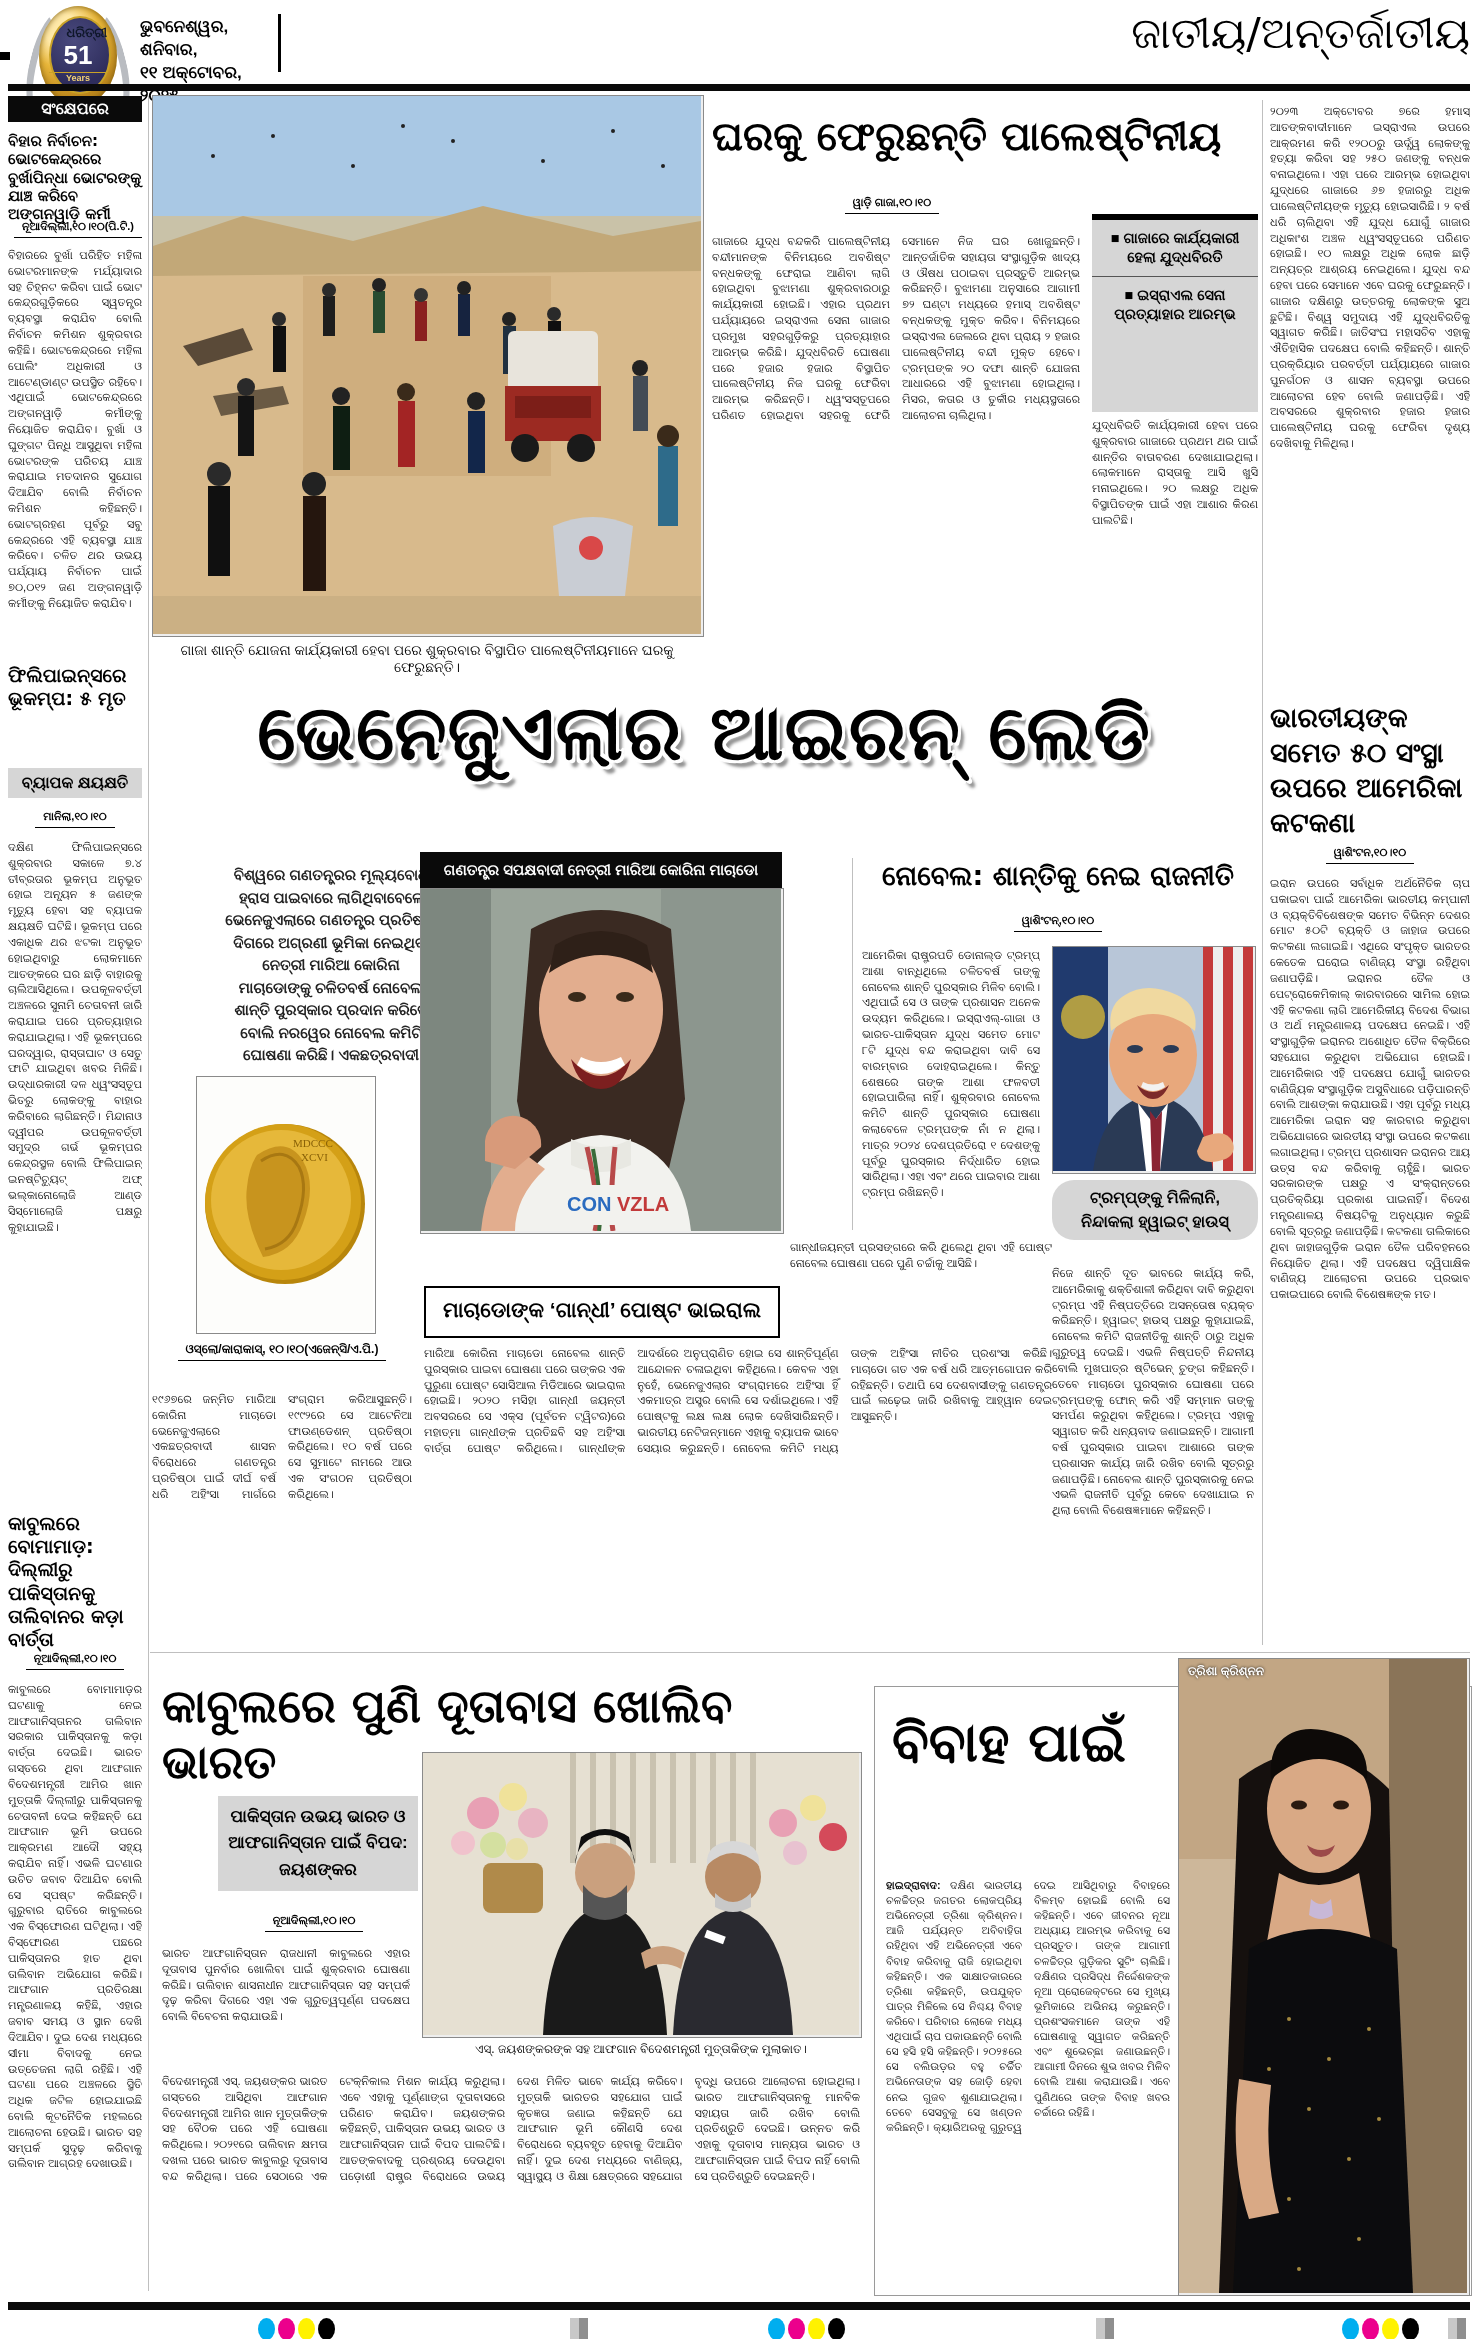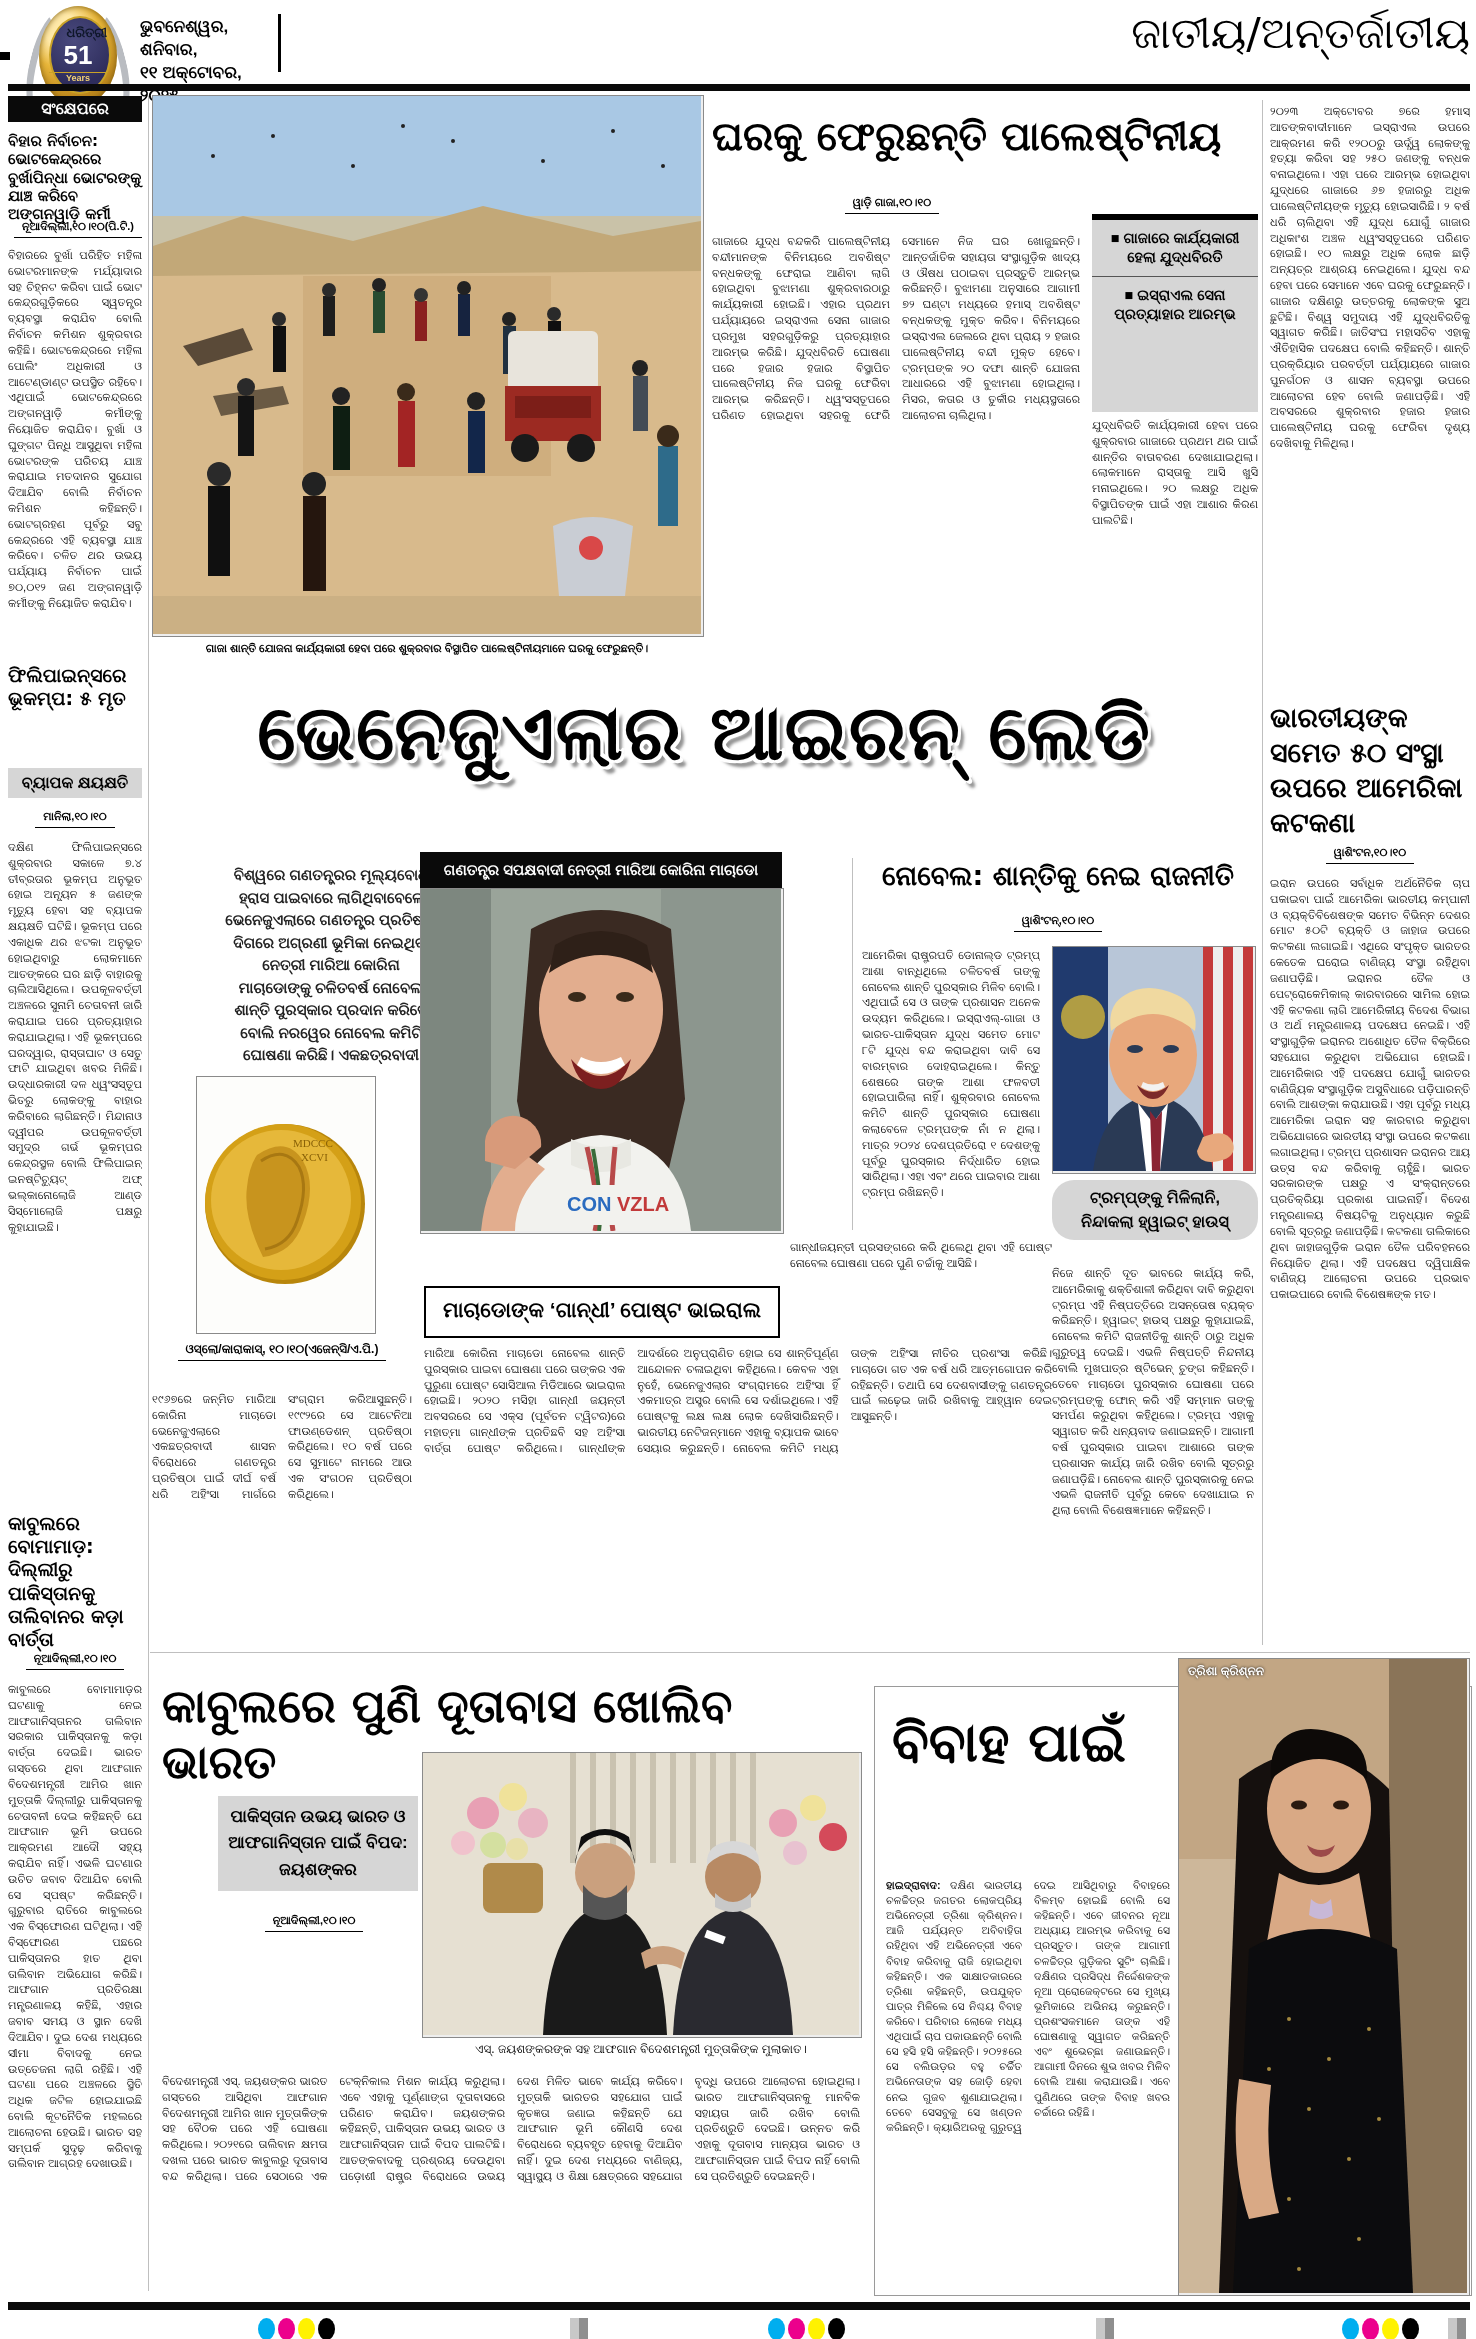--- a/index.html
+++ b/index.html
@@ -28,21 +28,21 @@
   
   .bar-head{background:#0a0a0a;color:#fff;font-weight:bold;font-size:16px;text-align:center;line-height:26px;}
   .hl{font-weight:bold;line-height:1.22;font-family:"DejaVu Sans",sans-serif;}
   .hl15{font-size:15px;} .hl19{font-size:19px;} .hl27{font-size:27px;line-height:1.3;} .hl40{font-size:40px;}
   .hl46{font-size:46px;} .hl56{font-size:54px;line-height:1.45;}
   .dl{font-weight:bold;font-size:11px;text-align:center;}
   .dl span{display:inline-block;border-bottom:1.5px solid #000;padding:0 8px 4px;}
   .bd{font-size:11.3px;line-height:1.4;text-align:justify;color:#0d0d0d;}
   .cols2{column-count:2;column-gap:12px;} .cols3{column-count:3;column-gap:12px;} .cols4{column-count:4;column-gap:12px;}
   .graybox{background:#d6d6d6;}
-  .cap{font-size:11px;font-weight:bold;text-align:center;}
+  .cap{font-size:14px;font-weight:normal;text-align:center;}
   .photo-frame{border:1px solid #8a8a8a;background:#eee;}
   .mega{font-weight:bold;font-size:76px;text-align:center;font-family:"DejaVu Sans",sans-serif;letter-spacing:1px;
         text-shadow:-3px -3px 0 #fff,3px -3px 0 #fff,-3px 3px 0 #fff,3px 3px 0 #fff,6px 7px 3px rgba(40,40,40,.5);}
   .bullet-item{font-weight:bold;font-size:14.5px;text-align:center;line-height:1.3;padding:9px 4px;}
   .bullet-item + .bullet-item{border-top:1.5px solid #555;}
   .boxed-hl{border:2px solid #000;background:#fff;font-weight:bold;font-size:21px;text-align:center;line-height:44px;}
   .sub-gray{background:#d6d6d6;font-weight:bold;font-size:17px;text-align:center;line-height:1.55;padding:8px 4px;}
   .trump-cap{background:#d6d6d6;font-weight:bold;font-size:16px;text-align:center;line-height:1.5;padding:6px 2px;}
   .photo-label{color:#fff;font-size:12px;font-weight:bold;text-shadow:0 0 3px #000;}
   .trisha-box{border:1.5px solid #9a9a9a;}
@@ -252,20 +252,21 @@
     <div>ଟ୍ରମ୍ପ୍‌ଙ୍କୁ ମିଳିଲାନି,</div>
     <div>ନିନ୍ଦାକଲା ହ୍ୱାଇଟ୍ ହାଉସ୍</div>
   </div>
   <div class="abs bd" style="left:1052px;top:1266px;width:202px;height:378px;overflow:hidden;">ନିଜେ ଶାନ୍ତି ଦୂତ ଭାବରେ କାର୍ଯ୍ୟ କରି, ଆମେରିକାକୁ ଶକ୍ତିଶାଳୀ କରିଥିବା ଦାବି କରୁଥିବା ଟ୍ରମ୍ପ ଏହି ନିଷ୍ପତ୍ତିରେ ଅସନ୍ତୋଷ ବ୍ୟକ୍ତ କରିଛନ୍ତି। ହ୍ୱାଇଟ୍ ହାଉସ୍ ପକ୍ଷରୁ କୁହାଯାଇଛି, ନୋବେଲ କମିଟି ରାଜନୀତିକୁ ଶାନ୍ତି ଠାରୁ ଅଧିକ ଗୁରୁତ୍ୱ ଦେଇଛି। ଏଭଳି ନିଷ୍ପତ୍ତି ନିନ୍ଦନୀୟ ବୋଲି ମୁଖପାତ୍ର ଷ୍ଟିଭେନ୍ ଚୁଙ୍ଗ କହିଛନ୍ତି। ତେବେ ମାଚାଡୋ ପୁରସ୍କାର ଘୋଷଣା ପରେ ଟ୍ରମ୍ପଙ୍କୁ ଫୋନ୍ କରି ଏହି ସମ୍ମାନ ତାଙ୍କୁ ସମର୍ପଣ କରୁଥିବା କହିଥିଲେ। ଟ୍ରମ୍ପ ଏହାକୁ ସ୍ୱାଗତ କରି ଧନ୍ୟବାଦ ଜଣାଇଛନ୍ତି। ଆଗାମୀ ବର୍ଷ ପୁରସ୍କାର ପାଇବା ଆଶାରେ ତାଙ୍କ ପ୍ରଶାସନ କାର୍ଯ୍ୟ ଜାରି ରଖିବ ବୋଲି ସୂତ୍ରରୁ ଜଣାପଡ଼ିଛି। ନୋବେଲ ଶାନ୍ତି ପୁରସ୍କାରକୁ ନେଇ ଏଭଳି ରାଜନୀତି ପୂର୍ବରୁ କେବେ ଦେଖାଯାଇ ନ ଥିଲା ବୋଲି ବିଶେଷଜ୍ଞମାନେ କହିଛନ୍ତି।</div>
 
   <div class="abs vline" style="left:150px;top:1652px;width:1320px;height:1px;"></div>
 
   <div class="abs hl hl46" style="left:162px;top:1678px;width:700px;">କାବୁଲରେ ପୁଣି ଦୂତାବାସ ଖୋଲିବ ଭାରତ</div>
   <div class="abs sub-gray" style="left:218px;top:1796px;width:192px;">ପାକିସ୍ତାନ ଉଭୟ ଭାରତ ଓ ଆଫଗାନିସ୍ତାନ ପାଇଁ ବିପଦ: ଜୟଶଙ୍କର</div>
   <div class="abs dl" style="left:218px;top:1914px;width:192px;"><span>ନୂଆଦିଲ୍ଲୀ,୧୦।୧୦</span></div>
+  <div class="abs bd" style="left:162px;top:1946px;width:248px;height:120px;overflow:hidden;">ଭାରତ ଆଫଗାନିସ୍ତାନ ରାଜଧାନୀ କାବୁଲରେ ଏହାର ଦୂତାବାସ ପୁନର୍ବାର ଖୋଲିବା ପାଇଁ ଶୁକ୍ରବାର ଘୋଷଣା କରିଛି। ତାଲିବାନ ଶାସନାଧୀନ ଆଫଗାନିସ୍ତାନ ସହ ସମ୍ପର୍କ ଦୃଢ଼ କରିବା ଦିଗରେ ଏହା ଏକ ଗୁରୁତ୍ୱପୂର୍ଣ୍ଣ ପଦକ୍ଷେପ ବୋଲି ବିବେଚନା କରାଯାଉଛି।</div>
 
   <div class="abs photo-frame" style="left:422px;top:1752px;width:438px;height:284px;">
     <svg width="436" height="282" viewBox="0 0 436 282">
       <rect width="436" height="282" fill="#e6e0d2"></rect>
       <g stroke="#c9c2b0" stroke-width="6">
         <line x1="150" y1="0" x2="150" y2="110"></line>
           <line x1="170" y1="0" x2="170" y2="110"></line>
           <line x1="190" y1="0" x2="190" y2="110"></line>
           <line x1="210" y1="0" x2="210" y2="110"></line>
           <line x1="230" y1="0" x2="230" y2="110"></line>

